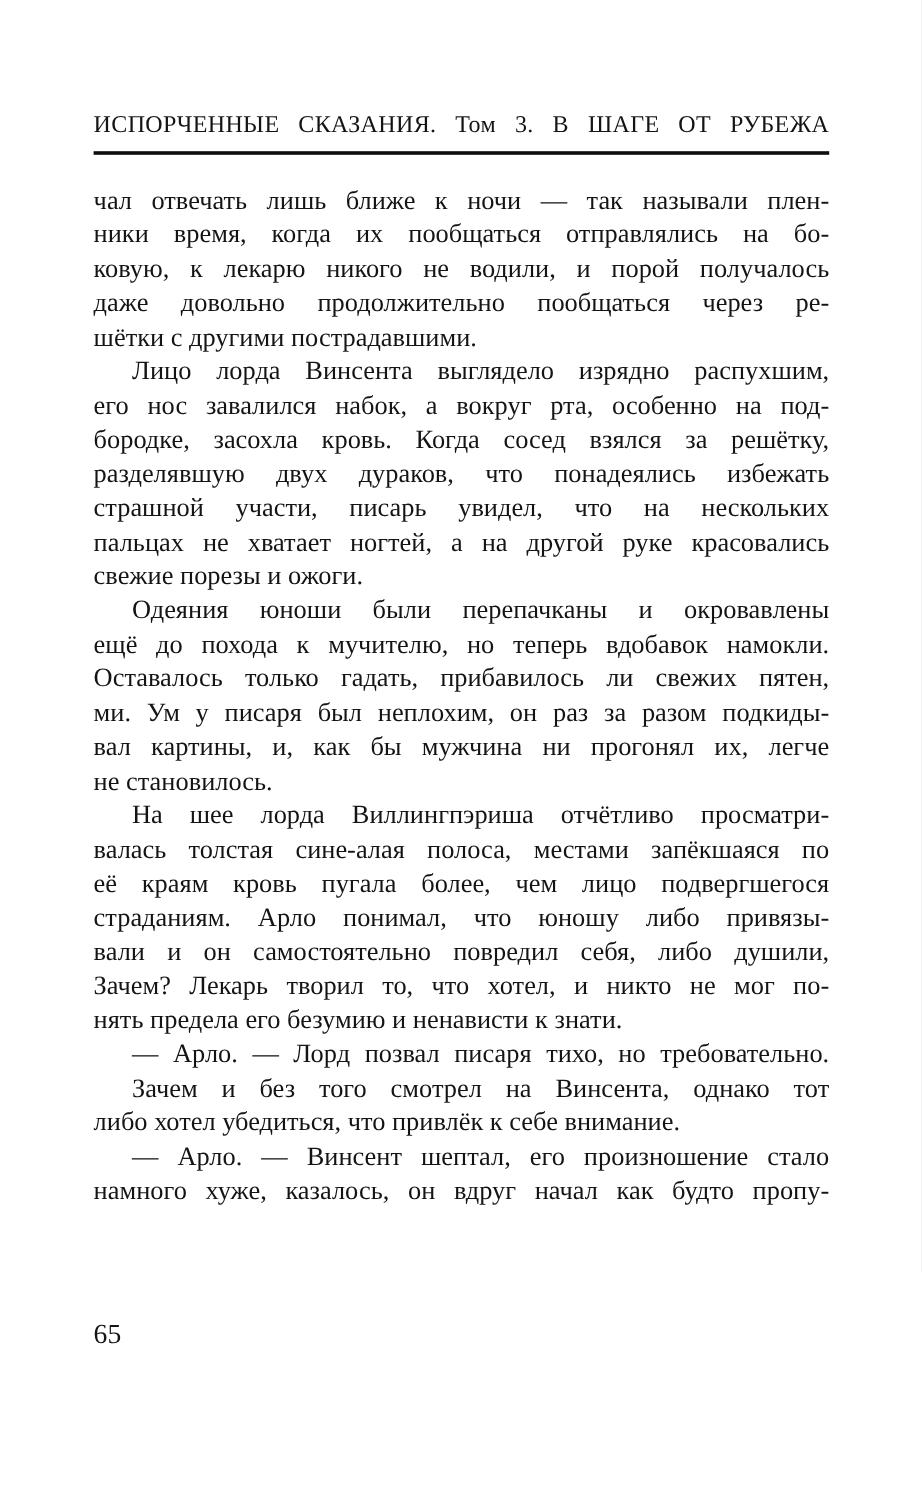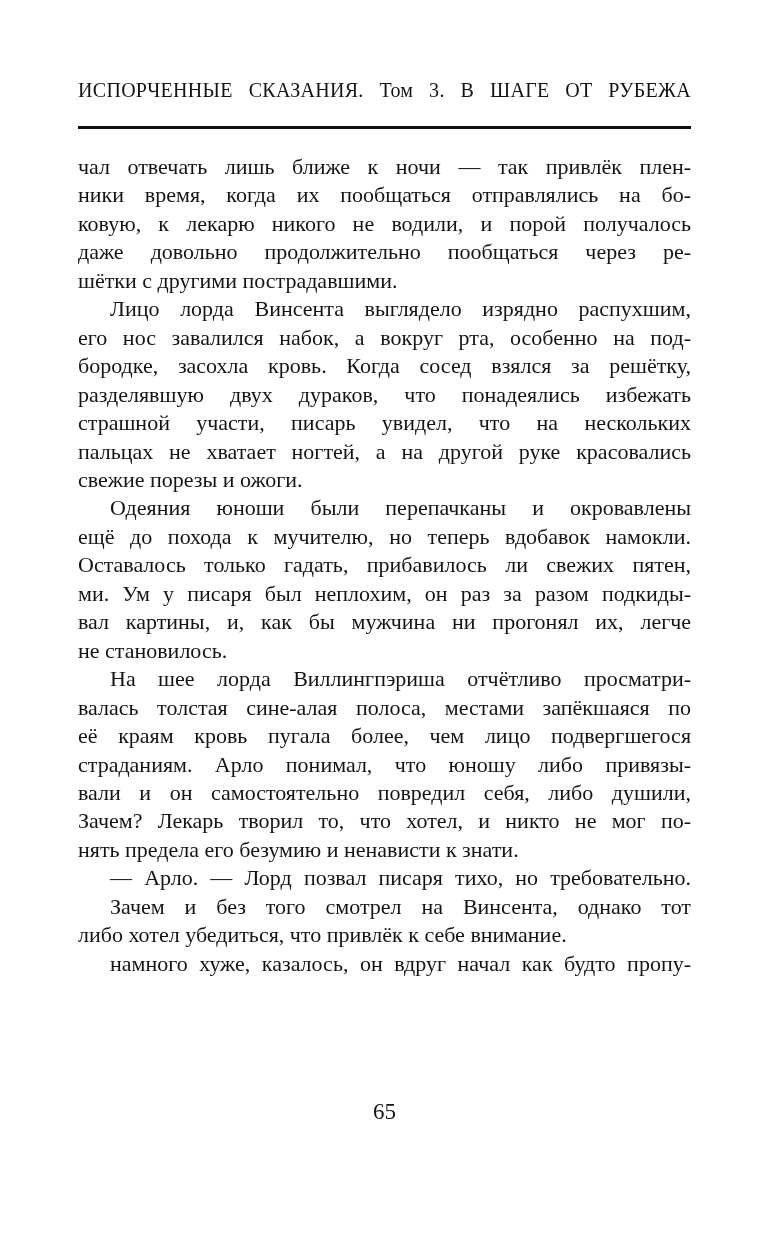--- a/index.html
+++ b/index.html
@@ -15,21 +15,21 @@
   }
   .page{
     position:relative;
     width:768px;
     height:1240px;
     background:var(--bg-color);
     overflow:hidden;
   }
   .running-head{
     position:absolute;
-    top:78px;
+    top:92px;
     left:78px;
     width:613px;
     font-size:20px;
     line-height:24px;
     letter-spacing:0.3px;
     white-space:normal;
     text-align:justify;
     text-align-last:justify;
     color:var(--text-color);
   }
@@ -60,35 +60,35 @@
     text-align-last:left;
   }
   .paragraph.indented .line:first-child{
     text-indent:32px;
   }
   .folio{
     position:absolute;
     top:1098px;
     left:78px;
     width:613px;
-    text-align:center;
+    text-align:left;
     font-size:23px;
     line-height:28px;
     color:var(--text-color);
   }
 </style>
 </head>
 <body>
 
 <div class="page">
   <div class="running-head">ИСПОРЧЕННЫЕ СКАЗАНИЯ. Том 3. В ШАГЕ ОТ РУБЕЖА</div>
   <div class="header-rule"></div>
   <div class="page-text">
       <p class="paragraph">
-        <span class="line">чал отвечать лишь ближе к ночи — так привлёк плен-</span>
+        <span class="line">чал отвечать лишь ближе к ночи — так называли плен-</span>
         <span class="line">ники время, когда их пообщаться отправлялись на бо-</span>
         <span class="line">ковую, к лекарю никого не водили, и порой получалось</span>
         <span class="line">даже довольно продолжительно пообщаться через ре-</span>
         <span class="line par-end">шётки с другими пострадавшими.</span>
       </p>
       <p class="paragraph indented">
         <span class="line">Лицо лорда Винсента выглядело изрядно распухшим,</span>
         <span class="line">его нос завалился набок, а вокруг рта, особенно на под-</span>
         <span class="line">бородке, засохла кровь. Когда сосед взялся за решётку,</span>
         <span class="line">разделявшую двух дураков, что понадеялись избежать</span>
@@ -114,17 +114,18 @@
         <span class="line par-end">нять предела его безумию и ненависти к знати.</span>
       </p>
       <p class="paragraph indented">
         <span class="line">— Арло. — Лорд позвал писаря тихо, но требовательно.</span>
       </p>
       <p class="paragraph indented">
         <span class="line">Зачем и без того смотрел на Винсента, однако тот</span>
         <span class="line par-end">либо хотел убедиться, что привлёк к себе внимание.</span>
       </p>
       <p class="paragraph indented">
+        <span class="line">— Арло. — Винсент шептал, его произношение стало</span>
         <span class="line">намного хуже, казалось, он вдруг начал как будто пропу-</span>
       </p>
     </div>
   <div class="folio">65</div>
 </div>
 
 </body></html>

